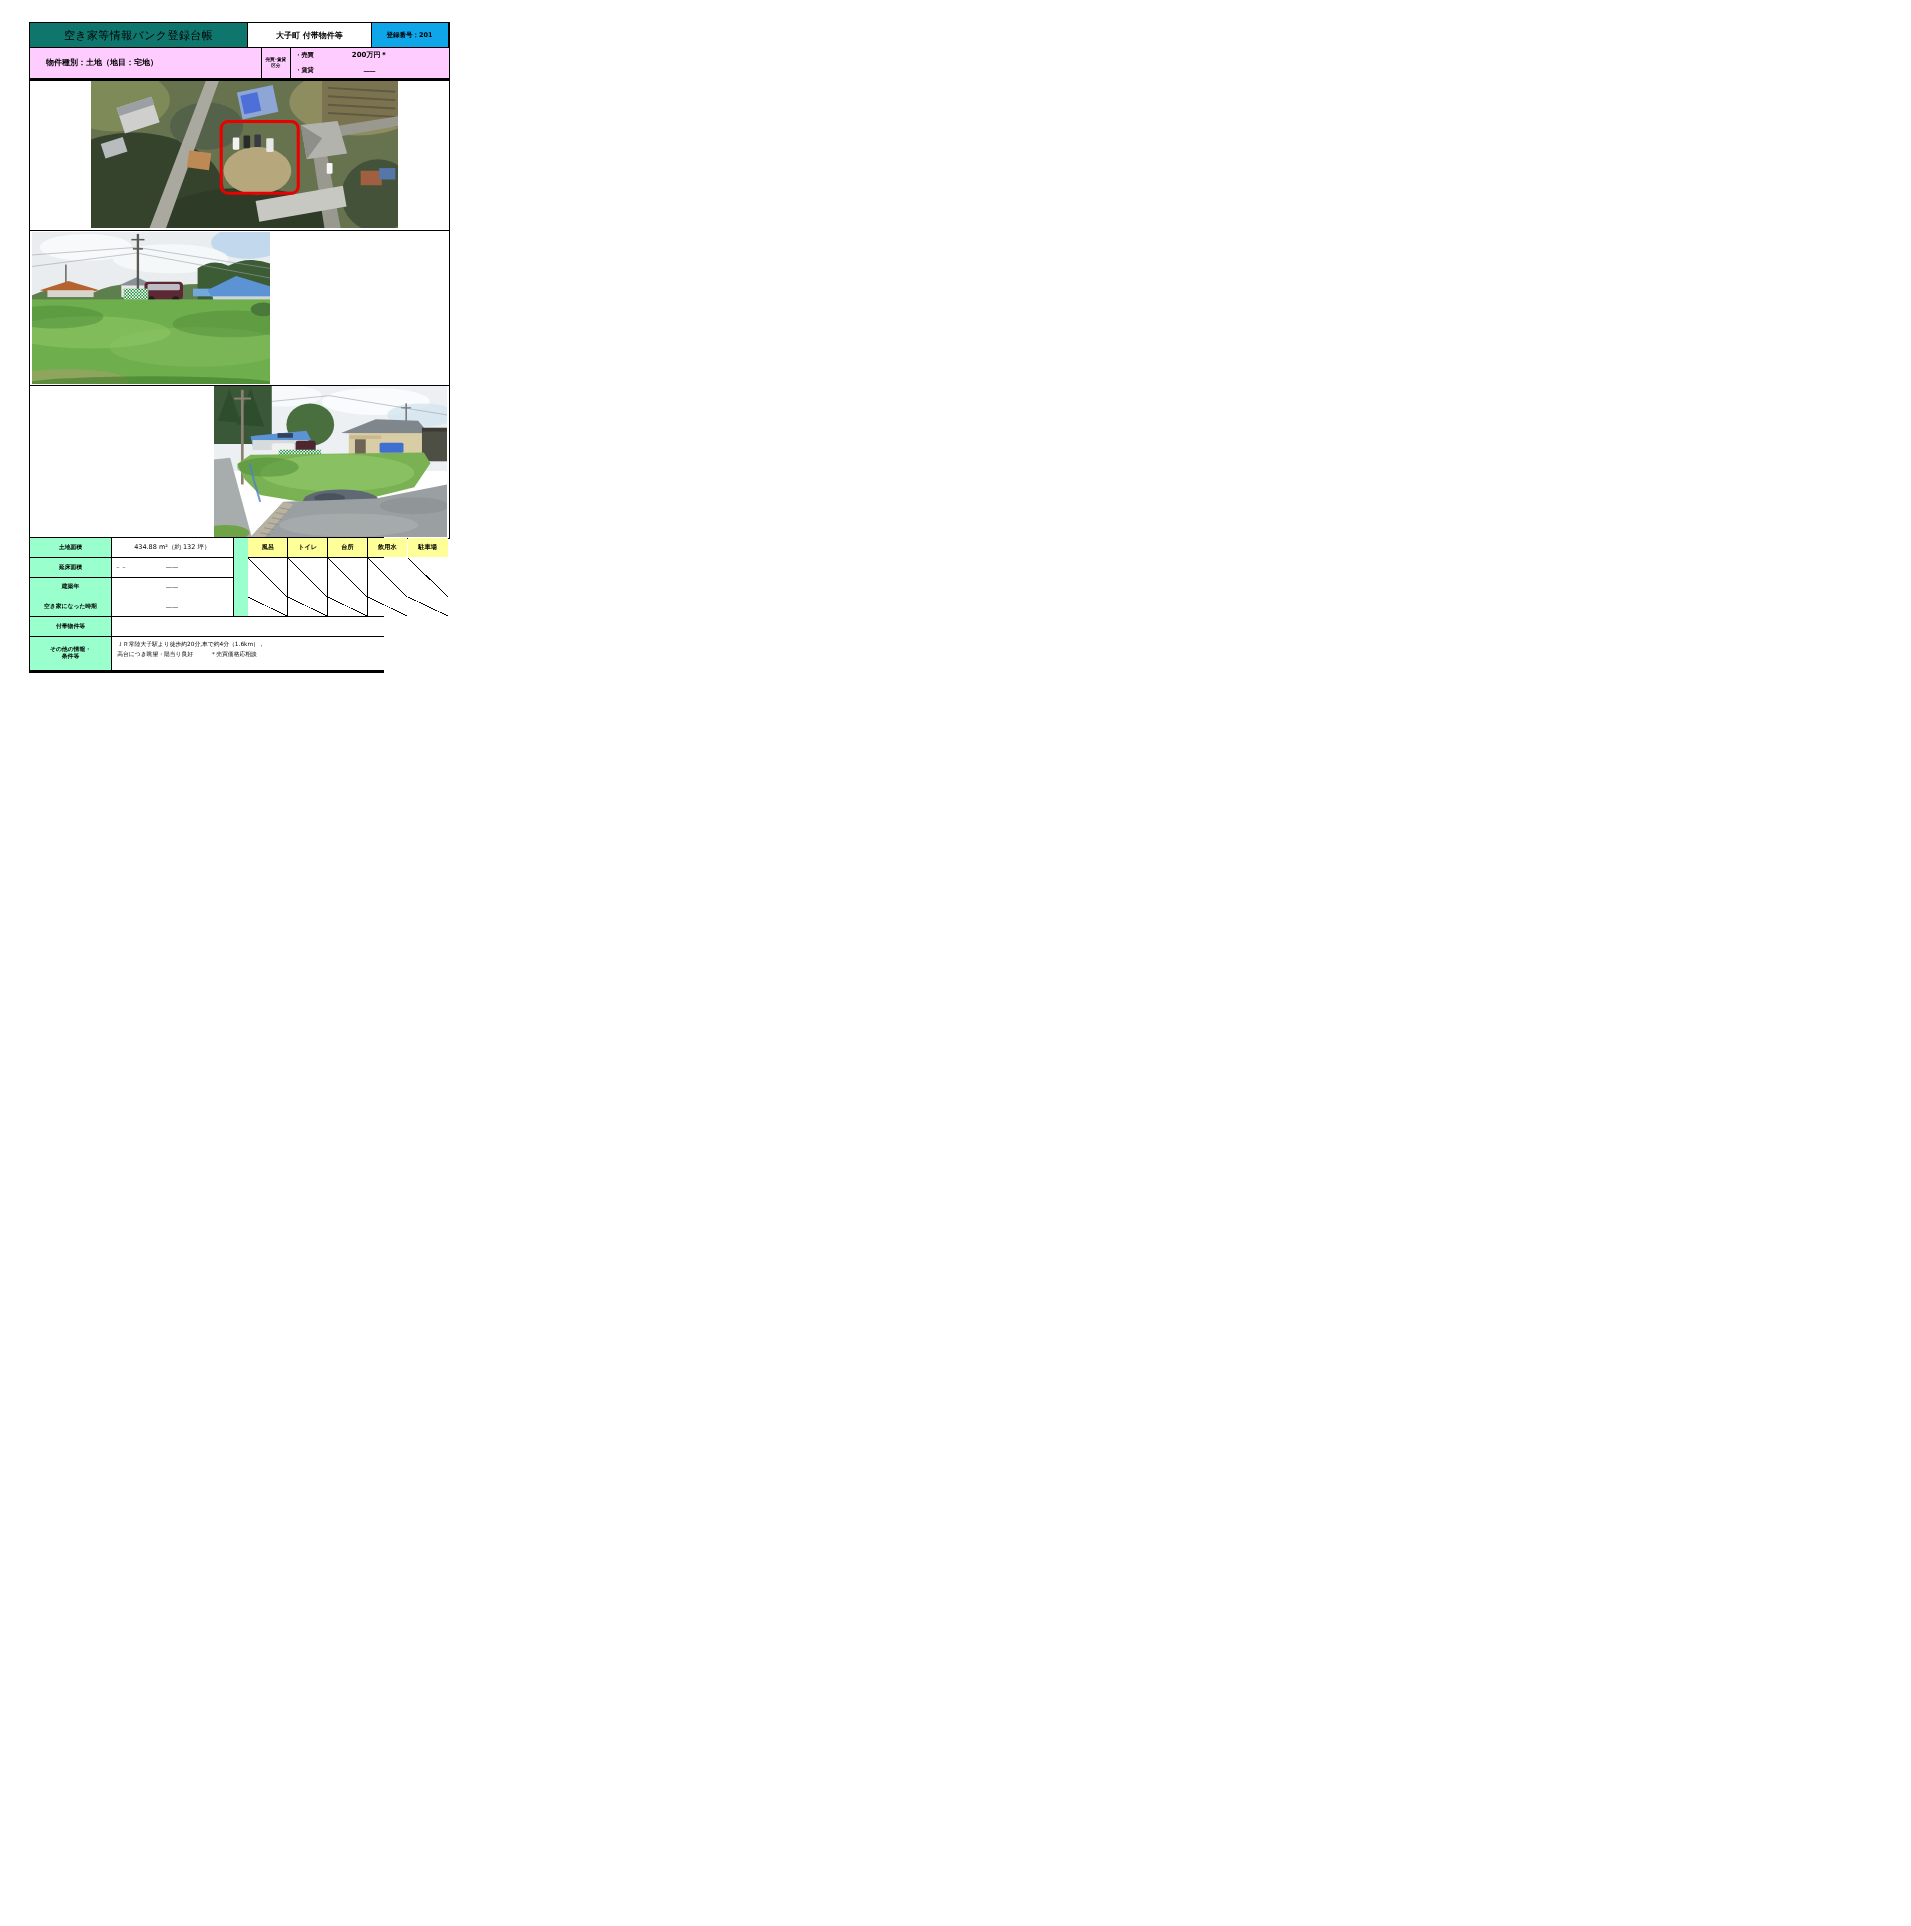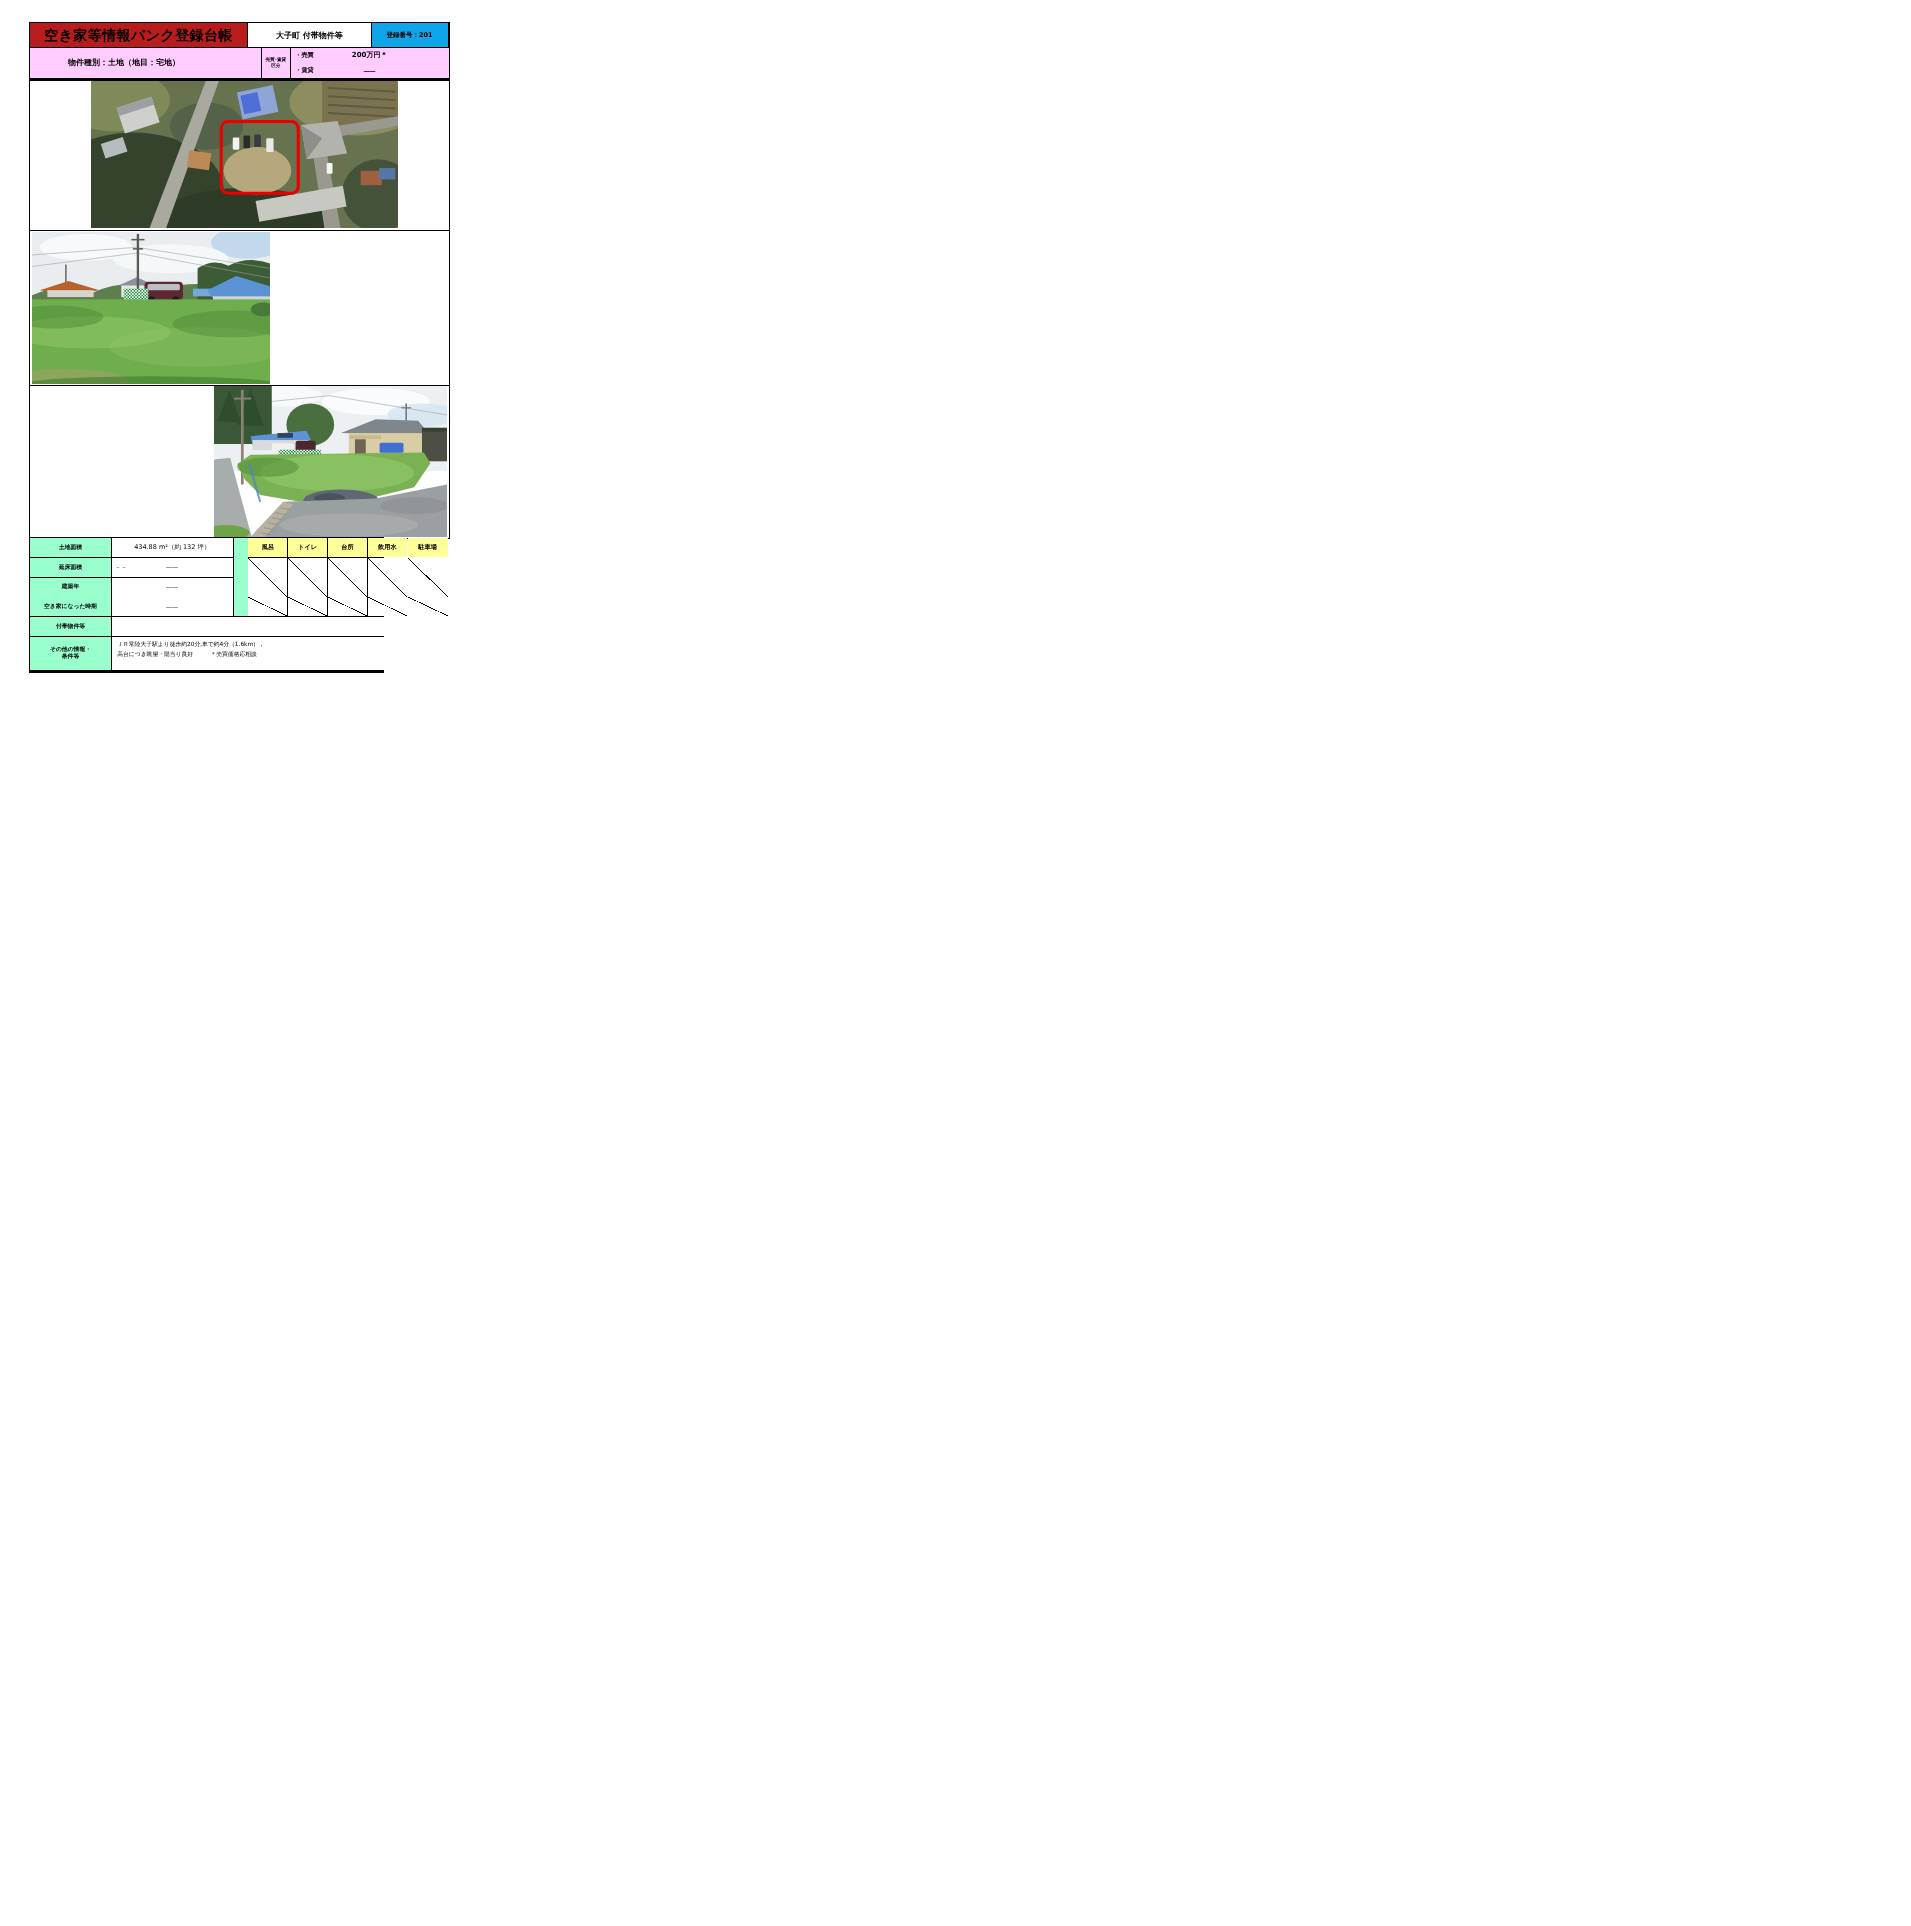--- a/index.html
+++ b/index.html
@@ -4,28 +4,28 @@
 <style>
   html,body{margin:0;padding:0;background:#ffffff;}
   .page{position:relative;width:478px;height:676px;background:#fff;
         font-family:"DejaVu Sans",sans-serif;color:#000;overflow:hidden;}
   .abs{position:absolute;box-sizing:border-box;}
   .grid{display:grid;background:#000;}
   .cell{display:flex;align-items:center;justify-content:center;box-sizing:border-box;}
   
   #row1{left:29px;top:22.3px;width:421px;height:26.6px;border:1.5px solid #000;
         grid-template-columns:217px 123px 76px;gap:0.8px;}
-  .c-title{background:#b91c1c;font-weight:bold;font-size:14px;letter-spacing:0.4px;}
+  .c-title{background:#0f766e;font-weight:normal;font-size:11px;letter-spacing:0.4px;}
   .c-district{background:#fff;font-weight:bold;font-size:8px;}
   .c-regno{background:#0ea5e9;font-weight:bold;font-size:6.5px;}
   
   #row2{left:29px;top:47px;width:421px;height:34px;border:1.5px solid #000;
         grid-template-columns:231px 28px 158px;grid-template-rows:14.6px 14.6px;gap:0.8px;}
   .c-type{grid-row:1/3;background:#ffccff;justify-content:flex-start;
-          padding-left:38px;font-weight:bold;font-size:8px;}
+          padding-left:16px;font-weight:bold;font-size:8px;}
   .c-cat{grid-row:1/3;background:#ffccff;flex-direction:column;font-weight:bold;
          font-size:4.6px;line-height:1.35;text-align:center;}
   .c-price{background:#ffccff;position:relative;justify-content:flex-start;}
   .c-price .plabel{position:absolute;left:4.6px;font-weight:bold;font-size:6.2px;}
   .c-price .pvalue{width:100%;text-align:center;font-weight:bold;font-size:7px;}
   
   #photos{left:29px;top:80px;width:421px;height:459px;border:1.5px solid #000;background:#fff;}
   .hdiv{position:absolute;left:0;right:0;height:1.2px;background:#000;}
   .photo{position:absolute;display:block;}
   

